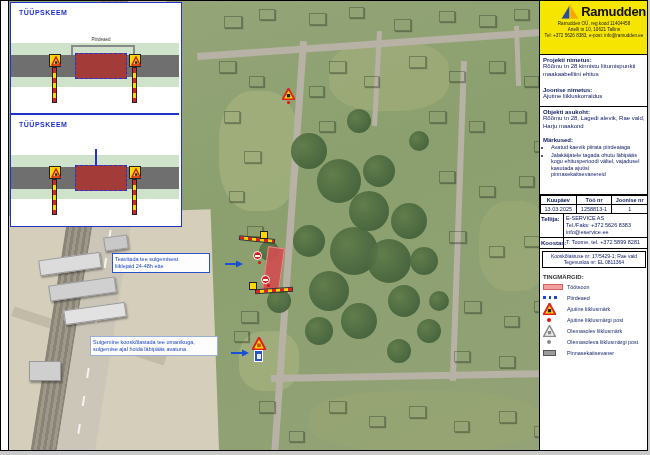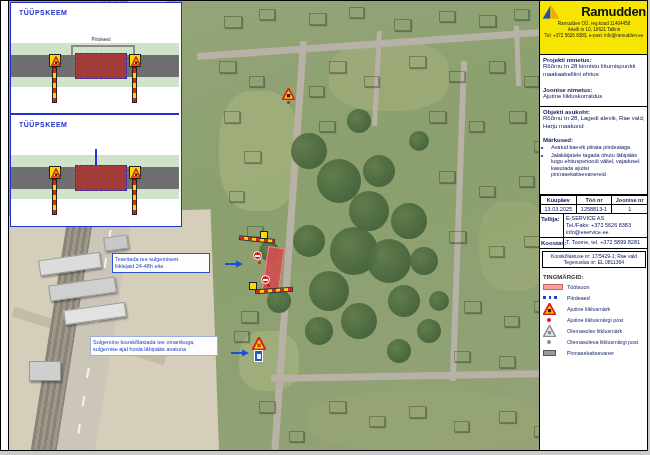--- a/index.html
+++ b/index.html
@@ -39,21 +39,21 @@
   .ysign{width:8px;height:8px;background:#ffd800;border:1px solid #222;box-sizing:border-box;z-index:21;}
   .reddot{width:3px;height:3px;border-radius:50%;background:#e01010;z-index:22;}
   .trisign{z-index:22;}
   .bluesign{width:9px;height:12px;background:#2a52c9;border:1px solid #fff;box-sizing:border-box;z-index:21;}
   .bluesign::after{content:"";position:absolute;left:1.5px;top:3px;width:4px;height:5px;background:#fff;opacity:.9;}
   .bluearrow{z-index:23;}
   
   .panel{position:absolute;left:538px;top:0;width:108px;height:449px;background:#fff;border-left:1px solid #000;font-size:6px;color:#15206b;}
   .sec{padding:2px 3px;box-sizing:border-box;}
   .logo-box{background:#f6e500;border-bottom:1px solid #000;height:54px;padding:3px 2px 2px;box-sizing:border-box;text-align:center;}
-  .logo-row{display:flex;align-items:center;justify-content:space-between;gap:2px;}
+  .logo-row{display:flex;align-items:center;justify-content:flex-end;gap:2px;}
   .brand{font-weight:bold;font-size:13px;color:#111;letter-spacing:-.3px;}
   .contact{margin-top:2px;font-size:4.6px;color:#222;line-height:1.35;}
   .lbl{font-weight:bold;color:#0f1b5e;}
   .sec .txt{color:#15206b;line-height:1.25;}
   .b1{border-bottom:1px solid #000;}
   .notes ul{margin:1px 0 0 8px;padding:0;}
   .notes li{margin:0 0 1px 0;font-size:5.5px;line-height:1.2;color:#15206b;}
   table.meta{width:100%;border-collapse:collapse;table-layout:fixed;}
   table.meta th,table.meta td{border:1px solid #000;font-size:5.5px;padding:1px 1px;text-align:center;font-weight:normal;}
   table.meta th{font-weight:bold;color:#0f1b5e;}

